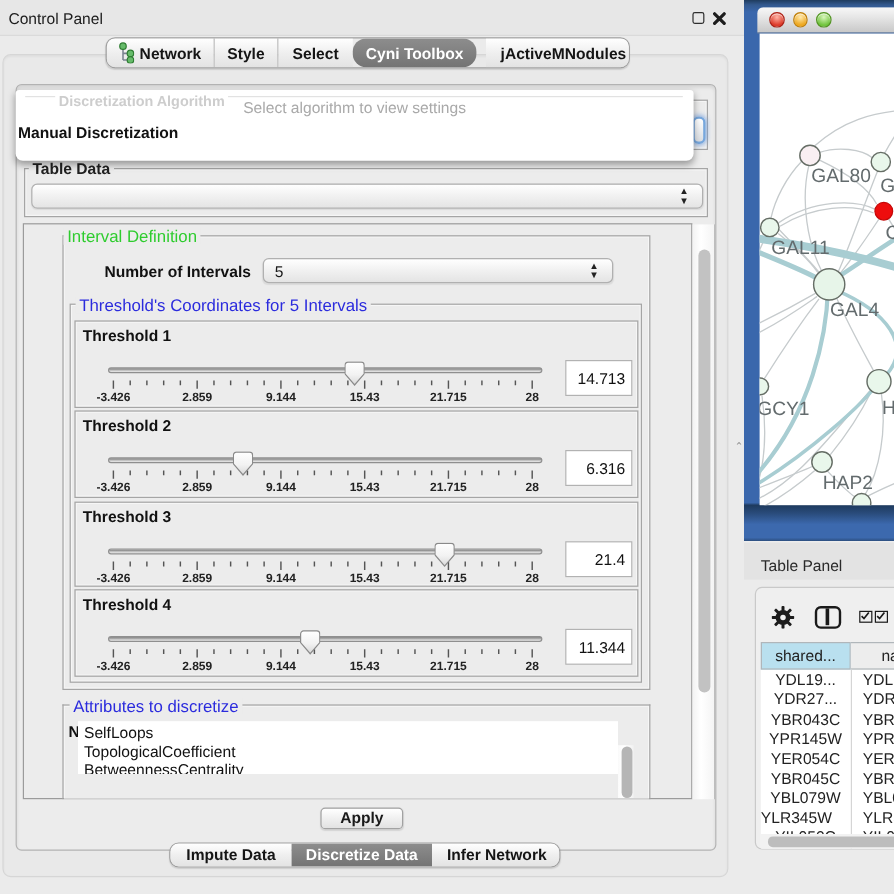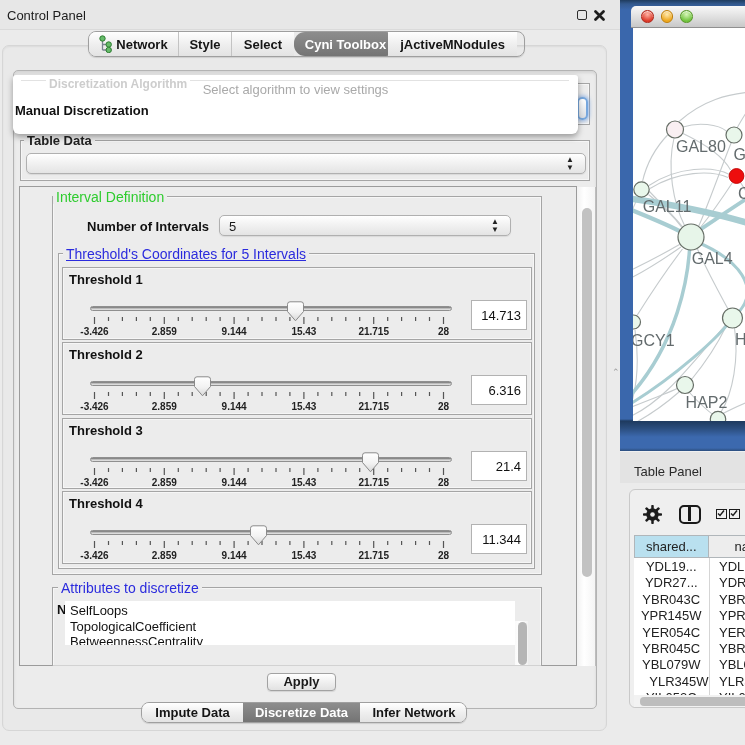--- a/index.html
+++ b/index.html
@@ -39,21 +39,21 @@
     <svg width="13" height="18" viewBox="0 0 13 18" style="margin-right:4px;">
         <path d="M3.5 4 V15 M3.5 9.5 H9 M3.5 15 H9" stroke="#7a8390" stroke-width="1.3" fill="none"></path>
         <circle cx="3.5" cy="3.5" r="2.7" fill="#66bb6a" stroke="#2e7d32" stroke-width="1"></circle>
         <circle cx="9.7" cy="9.5" r="2.7" fill="#66bb6a" stroke="#2e7d32" stroke-width="1"></circle>
         <circle cx="9.7" cy="15" r="2.7" fill="#66bb6a" stroke="#2e7d32" stroke-width="1"></circle>
       </svg>
     Network</div>
   <div class="tabseg" style="left:89px;width:53px;border-left:1px solid #c3c3c3;">Style</div>
   <div class="tabseg" style="left:142px;width:63px;border-left:1px solid #c3c3c3;">Select</div>
   <div class="tabseg tabsel" style="left:205px;width:103px;border-radius:11px;">Cyni Toolbox</div>
-  <div class="tabseg" style="left:299px;width:129px;">jActiveMNodules</div>
+  <div class="tabseg" style="left:316px;width:129px;">jActiveMNodules</div>
 </div>
 
 <div class="abs etched" style="left:20px;top:83px;width:570px;height:42px;"></div>
 
 <div class="abs" style="left:577px;top:97px;width:11px;height:23px;border-radius:5px;background:linear-gradient(#ffffff,#d9dde2);border:2px solid #77a7dd;box-shadow:0 0 4px 1px rgba(100,150,220,0.75);"></div>
 
 <div class="abs etched" style="left:20px;top:140px;width:570px;height:41px;"></div>
 <div class="grouplab" style="left:24px;top:134px;font-weight:bold;color:#222;font-size:13px;">Table Data</div>
 <div class="combo" style="left:26px;top:153px;width:560px;height:21px;">
   <span class="arr">▲<br>▼</span>
@@ -67,21 +67,21 @@
 <div class="abs etched" style="left:52px;top:196px;width:490px;height:379px;"></div>
 <div class="grouplab" style="left:53px;top:190px;color:#2ecc2e;">Interval Definition</div>
 
 <div class="abs" style="left:87px;top:219px;font-size:13px;font-weight:bold;color:#111;">Number of Intervals</div>
 <div class="combo" style="left:219px;top:215px;width:292px;height:21px;">
   <span class="tx">5</span>
   <span class="arr">▲<br>▼</span>
 </div>
 
 <div class="abs etched" style="left:58px;top:253px;width:477px;height:316px;"></div>
-<div class="grouplab" style="left:63px;top:247px;color:#2b2bdd;text-decoration:underline;">Threshold's Coordinates for 5 Intervals</div>
+<div class="grouplab" style="left:63px;top:247px;color:#2b2bdd;">Threshold's Coordinates for 5 Intervals</div>
 
 <div class="thpanel" style="top:267px;height:73px;">
   <div class="thtitle">Threshold 1</div>
   <div style="position:absolute;left:27px;top:38px;width:362px;height:5px;border-radius:2.5px;background:linear-gradient(#6f6f6f,#bcbcbc 50%,#ececec);border:1px solid #8f8f8f;"></div>
   <svg style="position:absolute;left:0;top:48px;" width="400" height="13" viewBox="0 0 400 13">
       <line x1="31.5" y1="1" x2="31.5" y2="8" stroke="#555" stroke-width="1.2"></line>
       <line x1="45.5" y1="1" x2="45.5" y2="5" stroke="#555" stroke-width="1.2"></line>
       <line x1="59.4" y1="1" x2="59.4" y2="5" stroke="#555" stroke-width="1.2"></line>
       <line x1="73.4" y1="1" x2="73.4" y2="5" stroke="#555" stroke-width="1.2"></line>
       <line x1="87.3" y1="1" x2="87.3" y2="5" stroke="#555" stroke-width="1.2"></line>
@@ -393,21 +393,21 @@
   <div style="position:absolute;left:0;top:55.8px;width:74.5px;height:16.4px;font-size:13px;color:#222;text-align:center;line-height:17px;">YBR043C</div>
   <div style="position:absolute;left:85px;top:55.8px;font-size:13px;color:#222;line-height:17px;">YBR0</div>
   <div style="position:absolute;left:0;top:72.2px;width:74.5px;height:16.4px;font-size:13px;color:#222;text-align:center;line-height:17px;">YPR145W</div>
   <div style="position:absolute;left:85px;top:72.2px;font-size:13px;color:#222;line-height:17px;">YPR1</div>
   <div style="position:absolute;left:0;top:88.6px;width:74.5px;height:16.4px;font-size:13px;color:#222;text-align:center;line-height:17px;">YER054C</div>
   <div style="position:absolute;left:85px;top:88.6px;font-size:13px;color:#222;line-height:17px;">YER0</div>
   <div style="position:absolute;left:0;top:105.0px;width:74.5px;height:16.4px;font-size:13px;color:#222;text-align:center;line-height:17px;">YBR045C</div>
   <div style="position:absolute;left:85px;top:105.0px;font-size:13px;color:#222;line-height:17px;">YBR0</div>
   <div style="position:absolute;left:0;top:121.4px;width:74.5px;height:16.4px;font-size:13px;color:#222;text-align:center;line-height:17px;">YBL079W</div>
   <div style="position:absolute;left:85px;top:121.4px;font-size:13px;color:#222;line-height:17px;">YBL0</div>
-  <div style="position:absolute;left:0;top:137.8px;width:74.5px;height:16.4px;font-size:13px;color:#222;text-align:right;line-height:17px;">YLR345W</div>
+  <div style="position:absolute;left:0;top:137.8px;width:74.5px;height:16.4px;font-size:13px;color:#222;text-align:left;line-height:17px;">YLR345W</div>
   <div style="position:absolute;left:85px;top:137.8px;font-size:13px;color:#222;line-height:17px;">YLR3</div>
   <div style="position:absolute;left:0;top:154.2px;width:74.5px;height:16.4px;font-size:13px;color:#222;text-align:center;line-height:17px;">YIL052C</div>
   <div style="position:absolute;left:85px;top:154.2px;font-size:13px;color:#222;line-height:17px;">YIL0</div>
   <div style="position:absolute;left:74.5px;top:23px;width:1px;height:151px;background:#d5d5d5;"></div>
   <div style="position:absolute;left:0;top:159.5px;width:126px;height:14.5px;background:#f2f2f2;"></div>
   <div style="position:absolute;left:6px;top:162px;width:124px;height:8.5px;background:#bdbdbd;border-radius:4px;"></div>
  </div>
 </rect></div>
 
 <div class="abs" style="left:13px;top:75px;width:565px;height:59px;background:#ffffff;border-radius:3px 3px 6px 6px;box-shadow:0 3px 6px rgba(0,0,0,0.35);">

